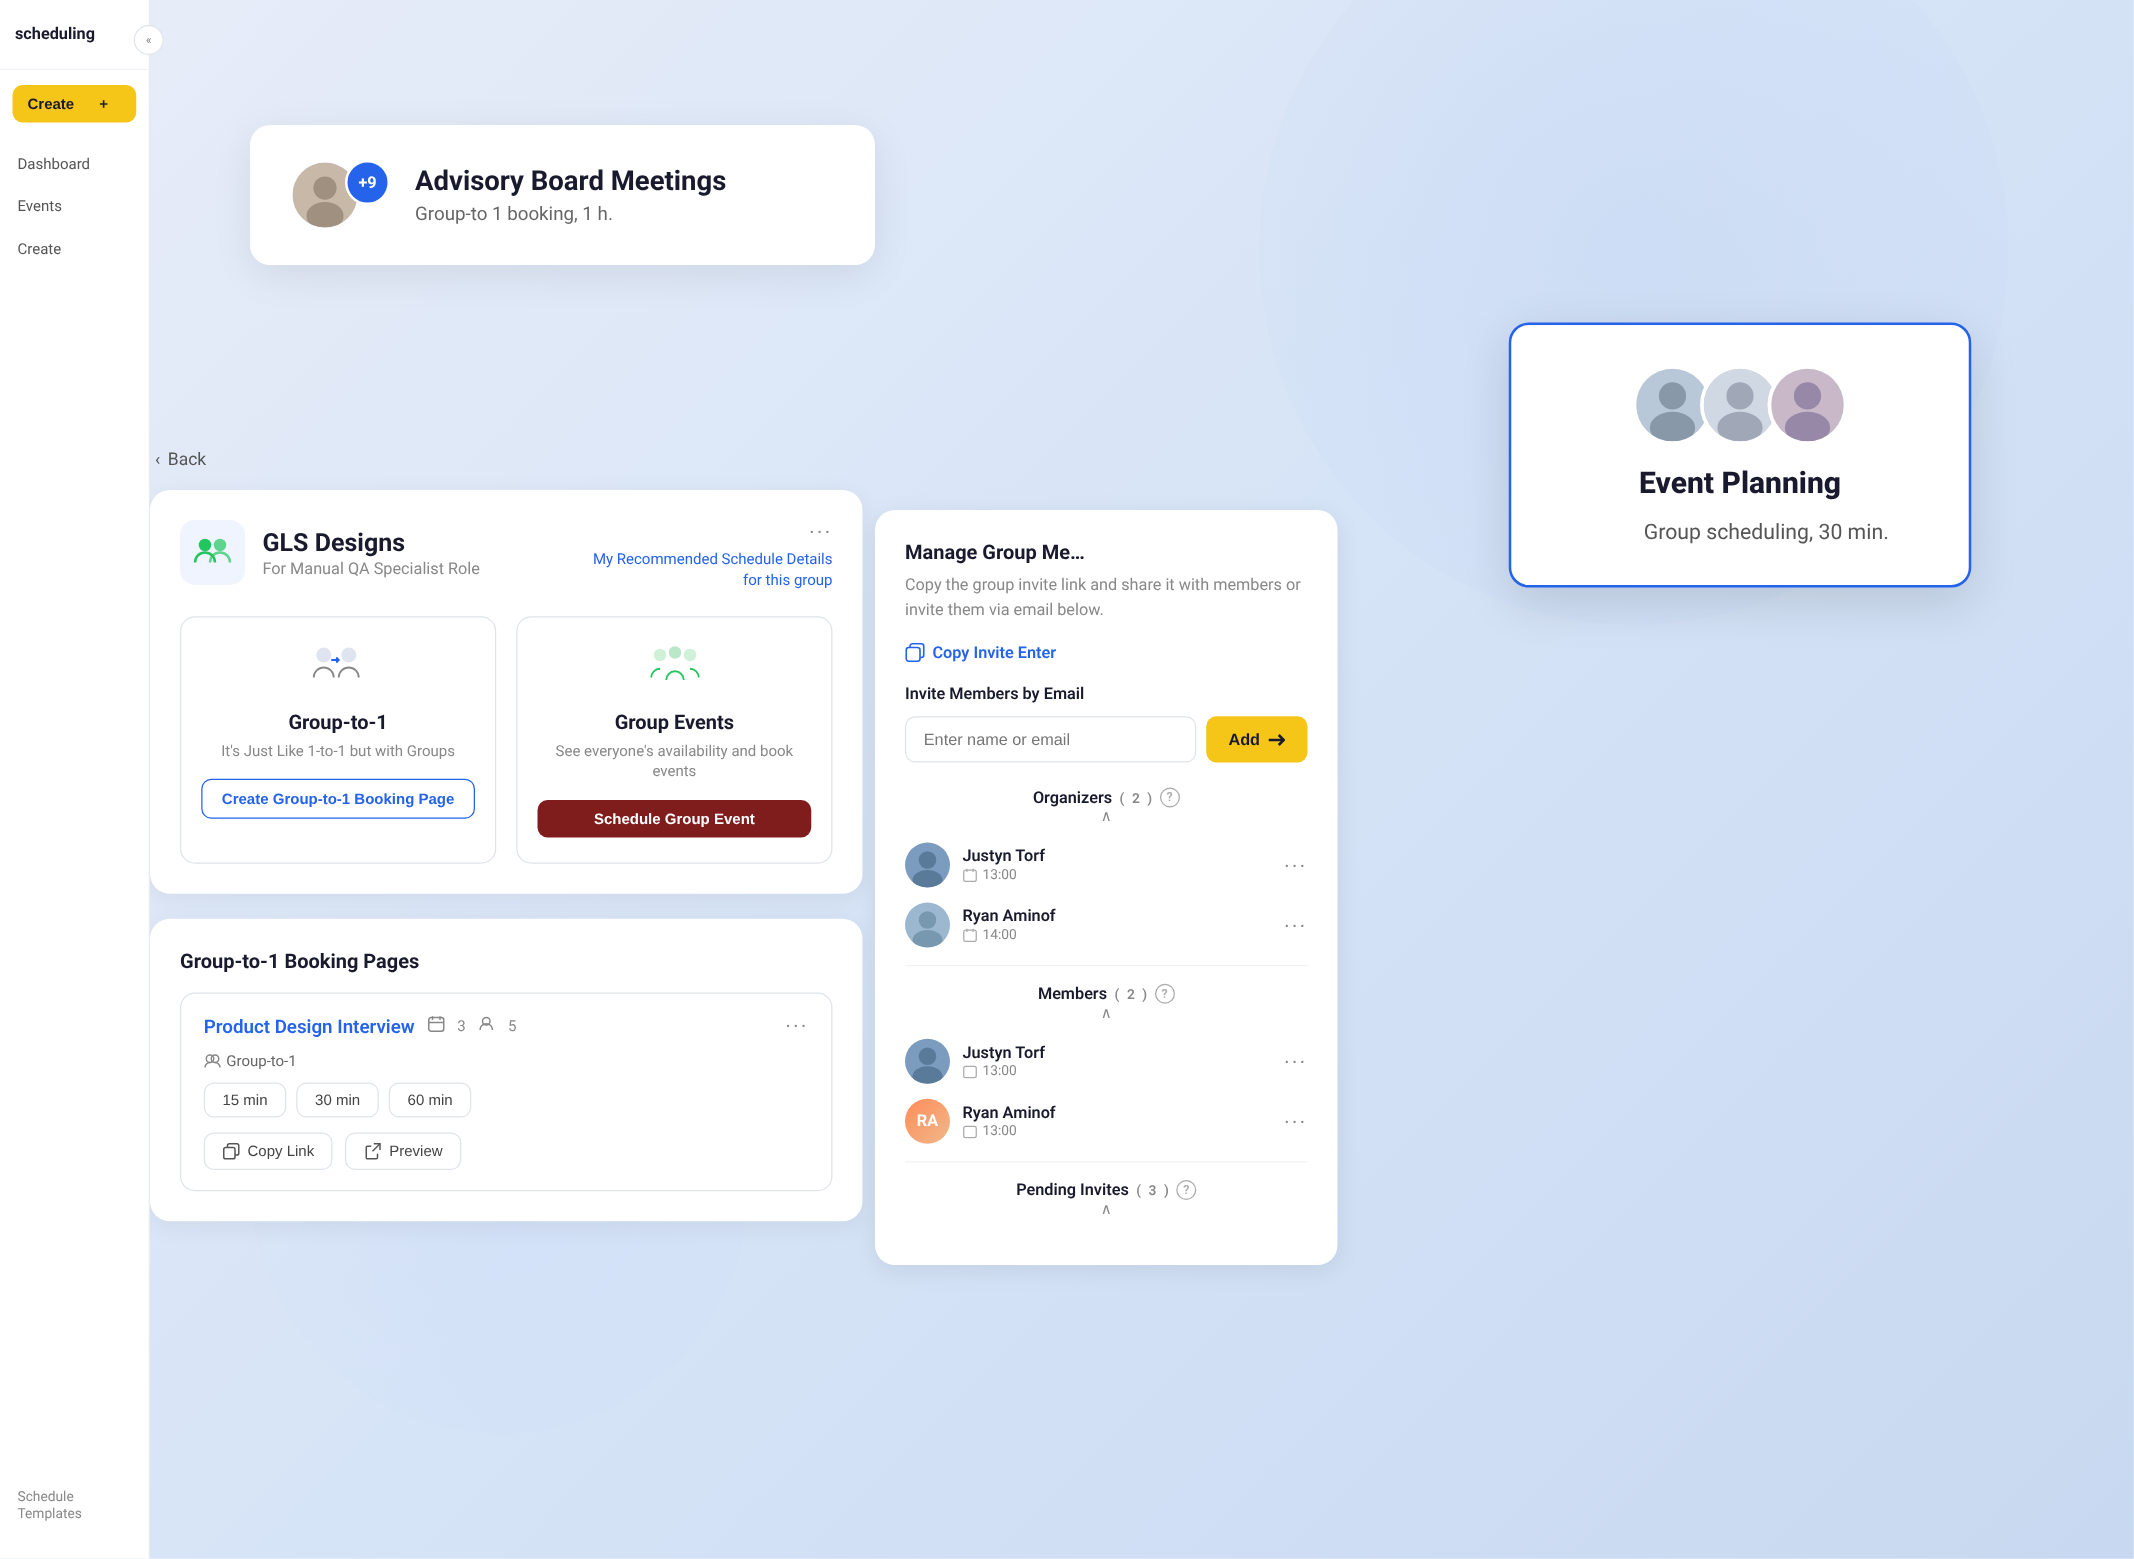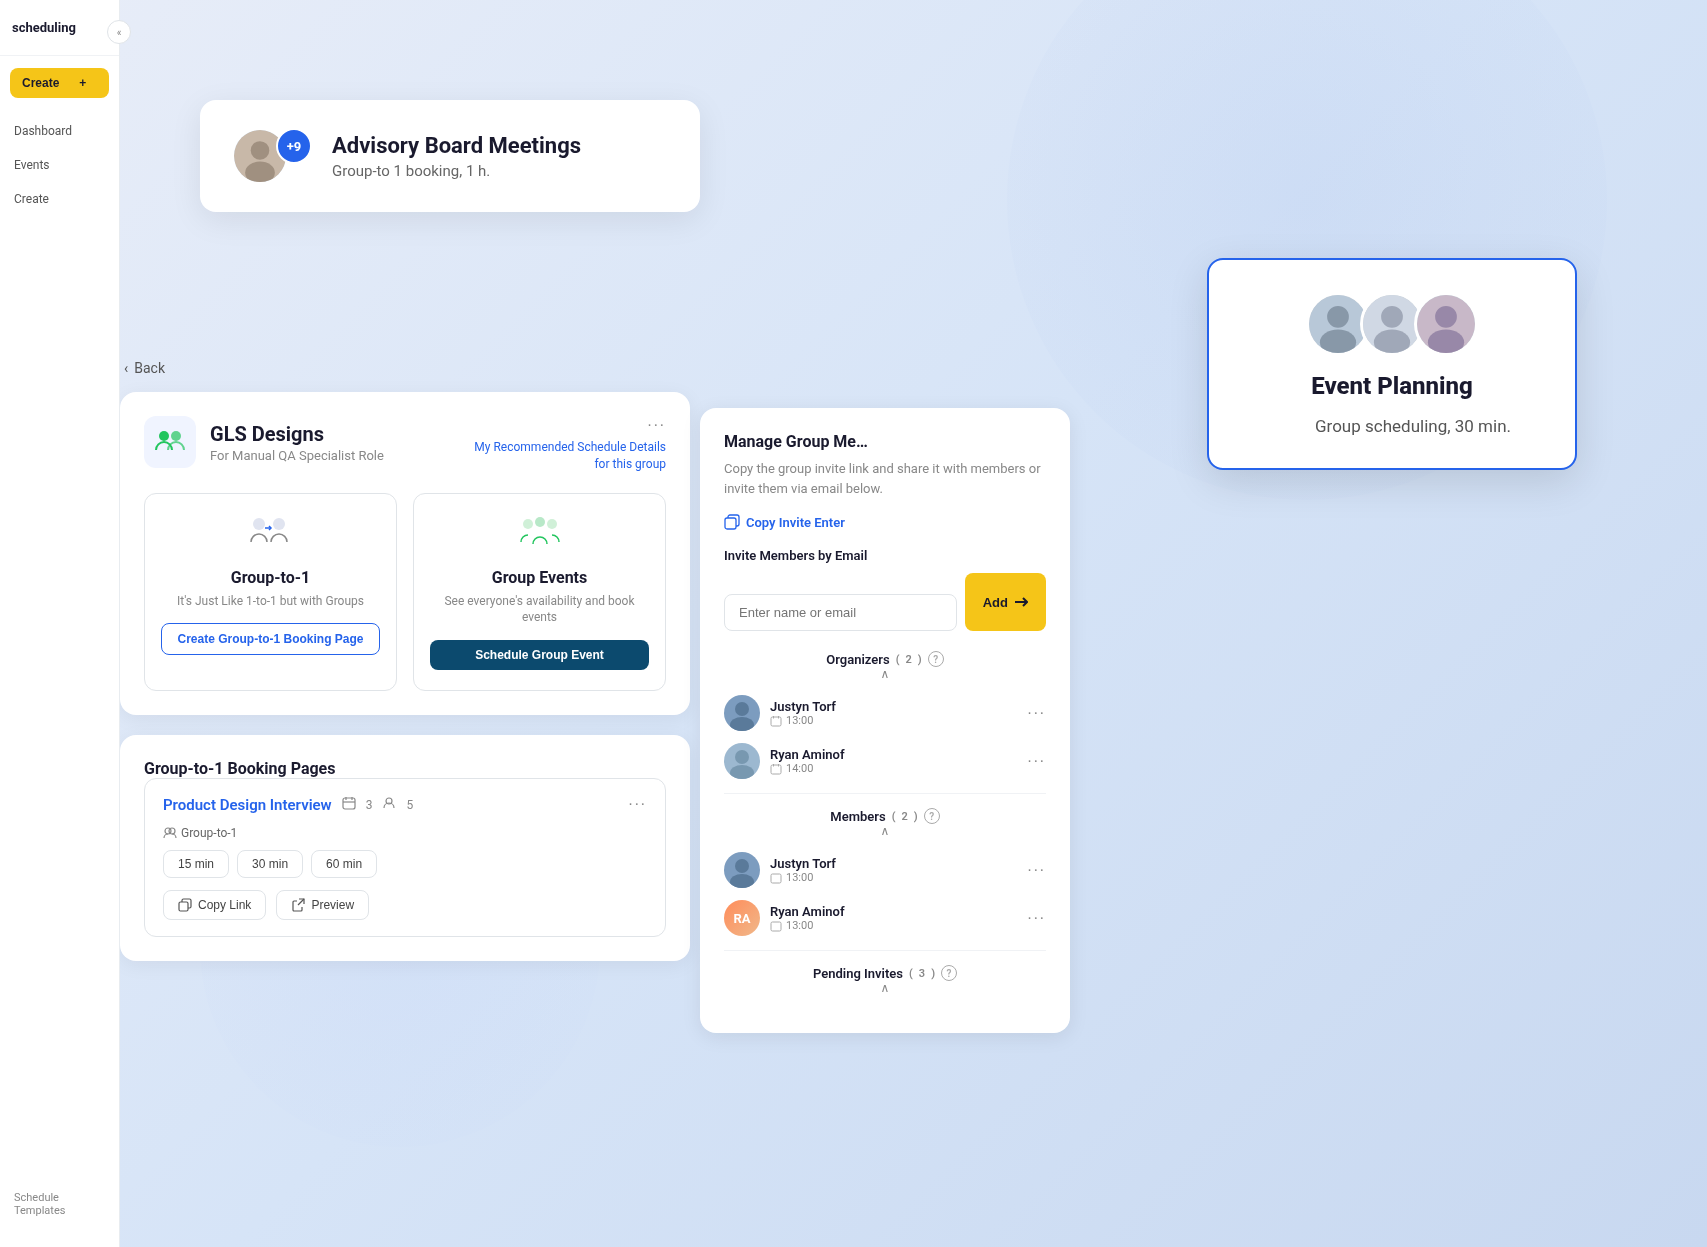--- a/index.html
+++ b/index.html
@@ -283,21 +283,21 @@
       color: #2563eb;
       background: white;
       border-radius: 8px;
       padding: 8px 4px;
       font-size: 12px;
       font-weight: 600;
       cursor: pointer;
       width: 100%;
     }
     .btn-solid-green {
-      background: #0c4a6e;
+      background: #7f1d1d;
       color: white;
       border: none;
       border-radius: 8px;
       padding: 8px 14px;
       font-size: 12px;
       font-weight: 600;
       cursor: pointer;
       width: 100%;
     }
 
@@ -305,20 +305,21 @@
     .booking-pages-card {
       background: white;
       border-radius: 16px;
       padding: 24px;
       box-shadow: 0 4px 20px rgba(0,0,0,0.06);
     }
     .booking-pages-title {
       font-size: 16px;
       font-weight: 700;
       color: #1a1a2e;
+      margin-bottom: 16px;
     }
     .booking-item {
       border: 1.5px solid #e0e4e8;
       border-radius: 12px;
       padding: 16px 18px;
     }
     .booking-item-header {
       display: flex;
       justify-content: space-between;
       align-items: center;
@@ -433,21 +434,20 @@
       margin-bottom: 20px;
     }
     .invite-input {
       flex: 1;
       border: 1.5px solid #e0e4e8;
       border-radius: 8px;
       padding: 10px 14px;
       font-size: 13px;
       color: #7f1d1d;
       outline: none;
-      margin-top: 21px;
     }
     .add-btn {
       background: #f5c518;
       border: none;
       border-radius: 8px;
       padding: 10px 18px;
       font-size: 13px;
       font-weight: 700;
       color: #1a1a2e;
       cursor: pointer;

